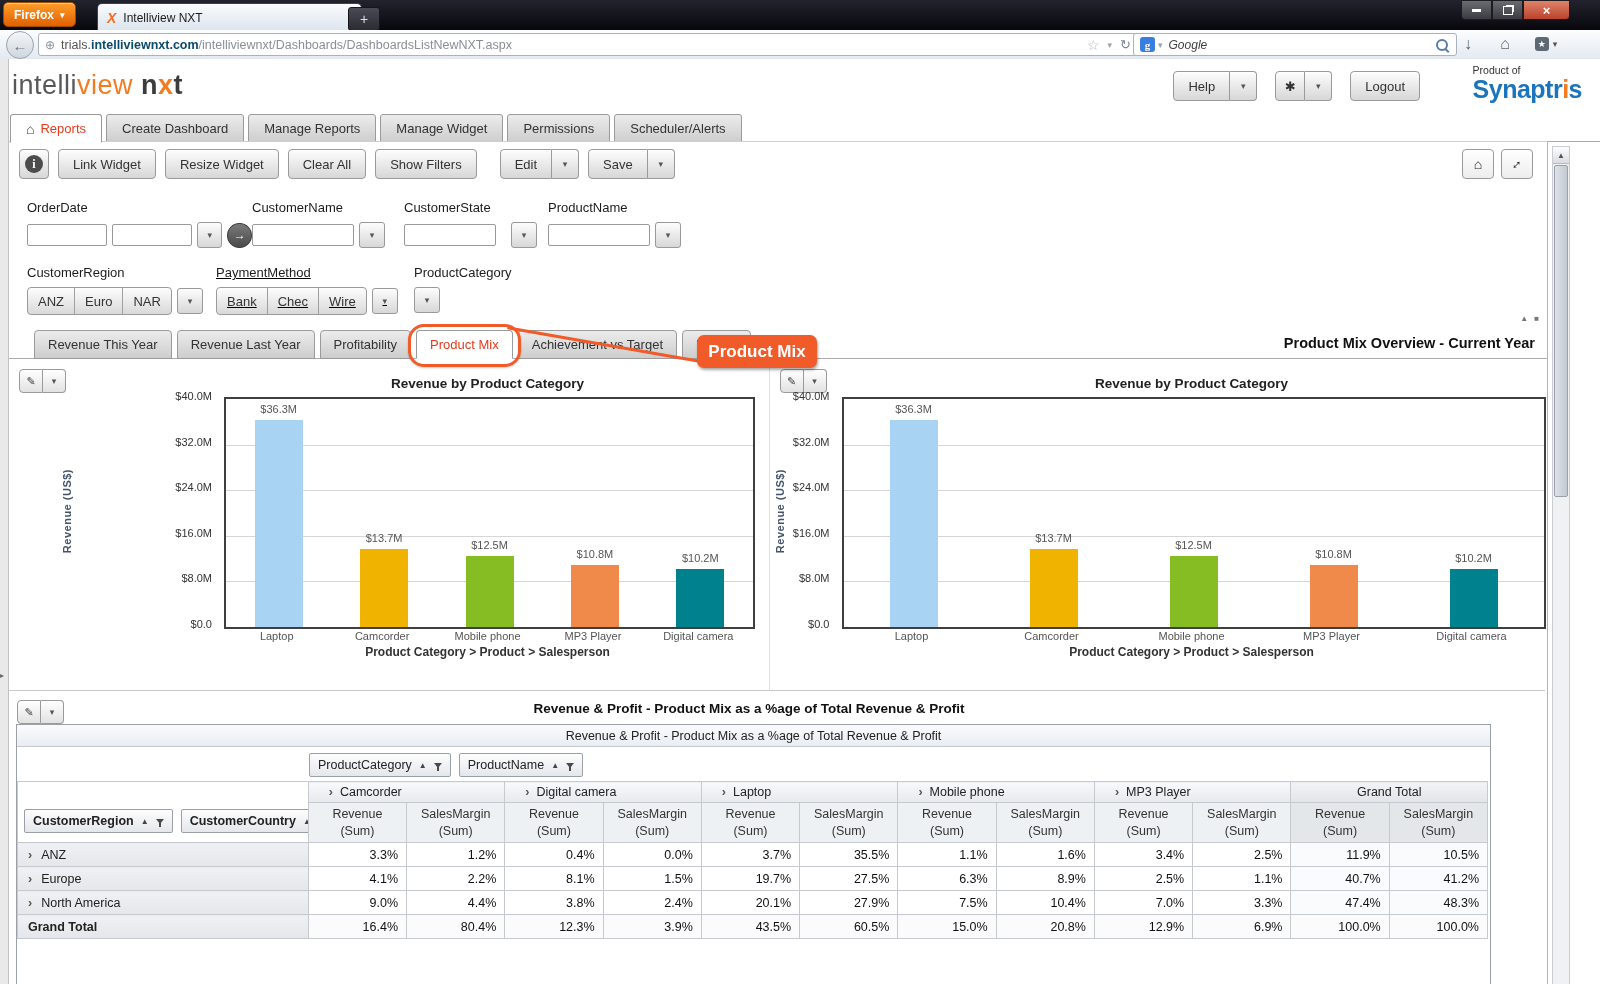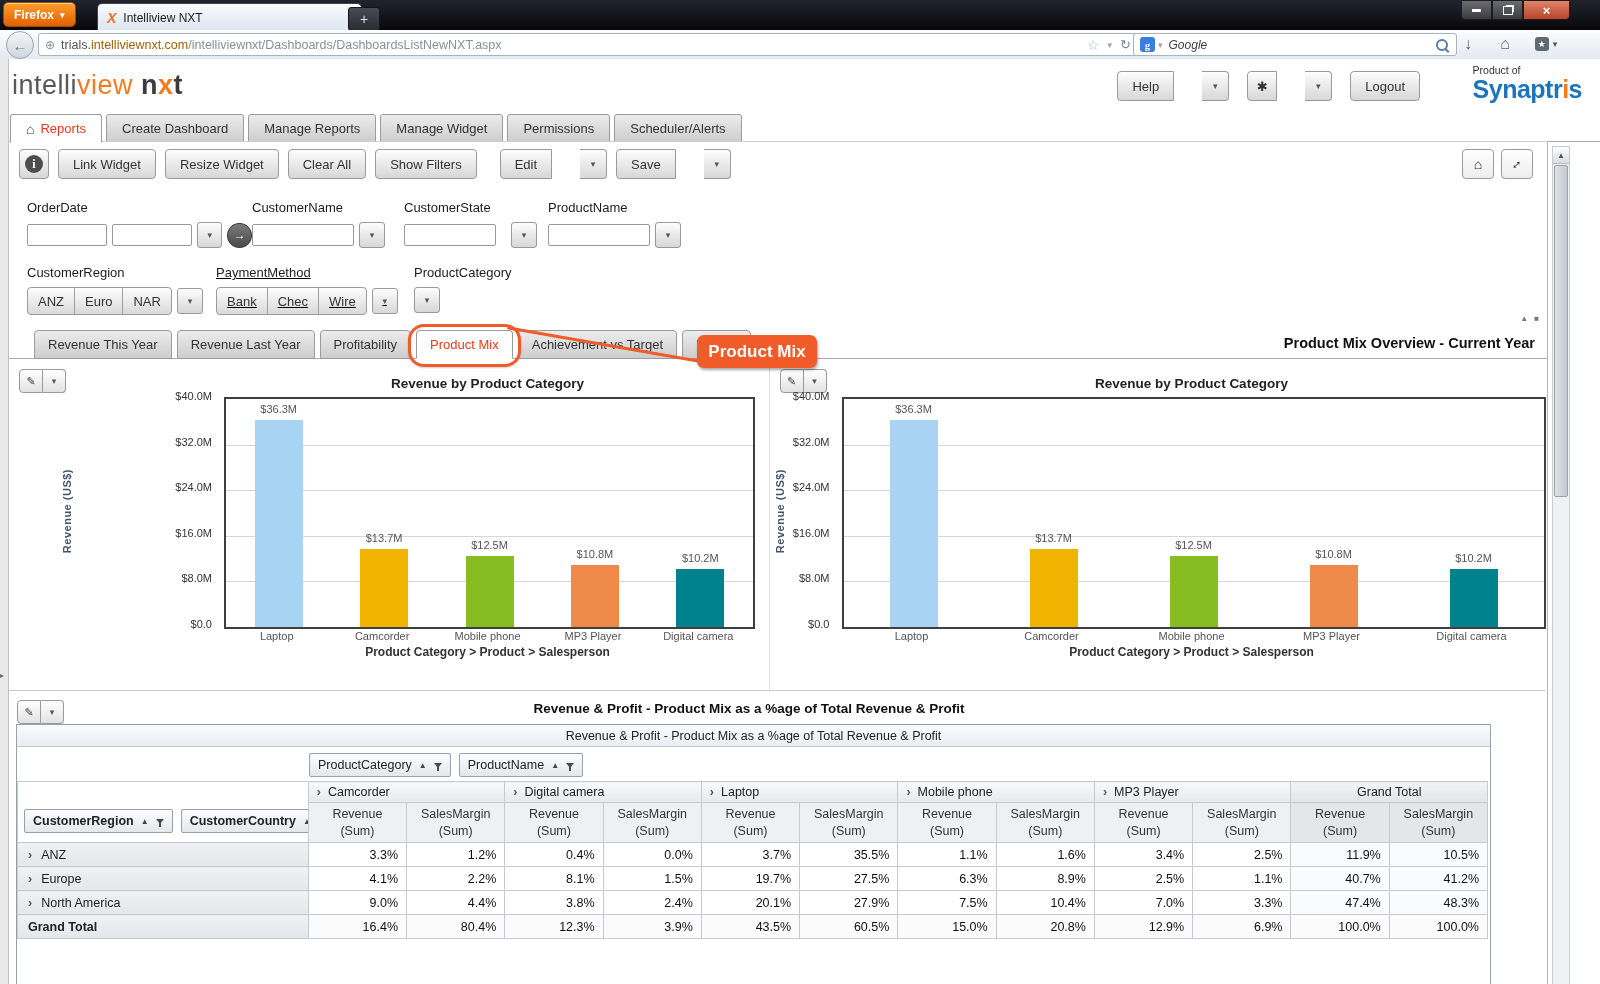--- a/index.html
+++ b/index.html
@@ -22,21 +22,21 @@
   .winctl .wbtn.close{width:45px;background:linear-gradient(#e0846a,#b8432a);border-radius:0 0 4px 0;}
   .glyph-min{width:9px;height:3px;background:#fff;}
   .glyph-restore{width:8px;height:7px;border:1px solid #fff;box-shadow:2px -2px 0 -1px #fff;}
   .glyph-close{color:#fff;font-weight:bold;font-size:13px;line-height:1;}
 
   .navbar{position:absolute;top:30px;left:0;width:1600px;height:29px;background:linear-gradient(#fcfdfe,#e4e9f0);border-bottom:1px solid #b4bbc4;}
   .backbtn{position:absolute;top:1px;left:6px;width:26px;height:26px;border-radius:50%;background:linear-gradient(#f4f6f8,#cfd6de);border:1px solid #9aa3ad;color:#6d7884;display:flex;align-items:center;justify-content:center;font-size:15px;}
   .urlbar{position:absolute;top:3px;left:38px;width:1086px;height:21px;background:#fff;border:1px solid #aab2bb;border-radius:3px;display:flex;align-items:center;padding:0 6px;font-size:12.5px;}
   .urlbar .globe{color:#8a939d;margin-right:6px;font-size:12px;}
   .url-prefix{color:#555;}
-  .url-domain{color:#a16207;font-weight:normal;}
+  .url-domain{color:#0c4a6e;font-weight:bold;}
   .url-path{color:#8a8f96;}
   .urlbar .spacer{flex:1;}
   .urlbar .star{color:#aeb6bf;font-size:14px;margin:0 4px;}
   .urlbar .caret{color:#9aa2ab;font-size:9px;margin:0 4px;}
   .urlbar .reload{color:#7c8791;font-size:13px;margin-left:4px;}
   .searchbox{position:absolute;top:3px;left:1133px;width:310px;height:21px;background:#fff;border:1px solid #aab2bb;border-radius:3px;display:flex;align-items:center;padding:0 6px;}
   .gicon{width:15px;height:15px;background:#3a7de0;border-radius:3px;color:#fff;font-size:11px;font-weight:bold;display:flex;align-items:center;justify-content:center;font-family:"Liberation Serif",serif;}
   .searchbox .caret{font-size:9px;color:#9aa2ab;margin:0 6px 0 3px;}
   .search-ph{color:#404040;font-style:italic;font-size:12px;flex:1;}
   .mag{width:8px;height:8px;border:2px solid #5a7ca8;border-radius:50%;position:relative;margin-right:2px;}
@@ -46,21 +46,21 @@
 
   
   #app{position:absolute;top:59px;left:0;width:1600px;height:925px;background:#fff;}
   .logo{position:absolute;top:11px;left:12px;font-size:27px;letter-spacing:.5px;}
   .logo .p1{color:#58585a;}
   .logo .p2{color:#f47b20;}
   .logo .nxt{font-weight:bold;color:#3c3c3e;margin-left:8px;}
   .logo .nxt .x{color:#f47b20;}
   .hdr-right{position:absolute;top:12px;right:180px;display:flex;align-items:center;gap:18px;}
   .btn{display:inline-flex;align-items:center;justify-content:center;background:linear-gradient(#fdfdfd,#d7d7d7);border:1px solid #9a9a9a;border-radius:4px;color:#333;font-size:13px;height:28px;padding:0 14px;box-shadow:inset 0 1px 0 rgba(255,255,255,.8);}
-  .split{display:inline-flex;gap:28px;}
+  .split{display:inline-flex;}
   .split .btn{border-radius:4px 0 0 4px;}
   .split .drop{border-radius:0 4px 4px 0;border-left:none;width:26px;padding:0;}
   .caret-d{font-size:9px;color:#555;}
   .brand{position:absolute;top:6px;right:18px;line-height:1;}
   .brand .of{font-size:10.5px;color:#333;display:block;margin-bottom:1px;}
   .brand .nm{font-size:25px;font-weight:bold;color:#1c75bc;letter-spacing:-.5px;}
   .brand .nm .i{color:#f47b20;}
 
   .navtabs{position:absolute;top:54px;left:10px;right:0;height:28px;border-bottom:1px solid #a9a9a9;}
   .tab{display:inline-flex;align-items:center;gap:6px;background:linear-gradient(#ececec,#cdcdcd);border:1px solid #9b9b9b;border-radius:3px 3px 0 0;padding:0 15px;height:27px;font-size:13px;color:#333;margin-right:4px;vertical-align:bottom;position:relative;top:1px;}
@@ -132,21 +132,21 @@
   .fields-row{height:34px;position:relative;background:#fff;}
   .fieldbtn{display:inline-flex;align-items:center;gap:7px;height:22px;padding:0 8px;background:linear-gradient(#fdfdfe,#e4e7eb);border:1px solid #9aa0a8;border-radius:2px;font-size:12.5px;color:#222;}
   .col-fields{position:absolute;left:292px;top:6px;display:flex;gap:8px;}
   .sort-ic{font-size:8px;color:#444;}
   .funnel{width:0;height:0;border-left:4px solid transparent;border-right:4px solid transparent;border-top:5px solid #4a4a4a;position:relative;display:inline-block;}
   .funnel::after{content:"";position:absolute;left:-1px;top:-1px;width:2px;height:4px;background:#4a4a4a;}
   table.pivot{border-collapse:collapse;table-layout:fixed;width:1471px;font-size:12.5px;}
   table.pivot th,table.pivot td{border:1px solid #c6cacf;overflow:hidden;white-space:nowrap;}
   th.corner{border:none;background:#fff;vertical-align:bottom;padding:0 0 9px 6px;text-align:left;}
   .corner-btns{display:flex;gap:8px;}
-  th.grp{height:20px;background:linear-gradient(#f8f9fb,#e6e9ee);font-weight:normal;color:#222;text-align:left;padding:0 0 0 8px;border-color:#b9bec4;}
+  th.grp{height:20px;background:linear-gradient(#f8f9fb,#e6e9ee);font-weight:normal;color:#222;text-align:left;padding:0 0 0 20px;border-color:#b9bec4;}
   th.grp .exp{color:#555;font-weight:bold;margin-right:7px;}
   th.grp.gt{text-align:center;padding-left:0;background:linear-gradient(#f2f3f6,#e1e4e9);}
   th.sub{height:37px;background:#eef1f4;font-weight:normal;color:#333;line-height:1.3;}
   th.sub.gt{background:#e4e7ea;}
   td.rlabel{background:linear-gradient(#f0f1f4,#e4e6eb);padding-left:10px;color:#222;height:21px;}
   td.rlabel .exp{color:#555;font-weight:bold;margin-right:9px;}
   td.val{text-align:right;padding-right:8px;color:#111;background:#fff;height:21px;}
   tr.total td.rlabel{font-weight:bold;padding-left:10px;}
   tr.total td.val{background:#fbfbfc;}
   td.val.gt{background:#fafbfc;}

